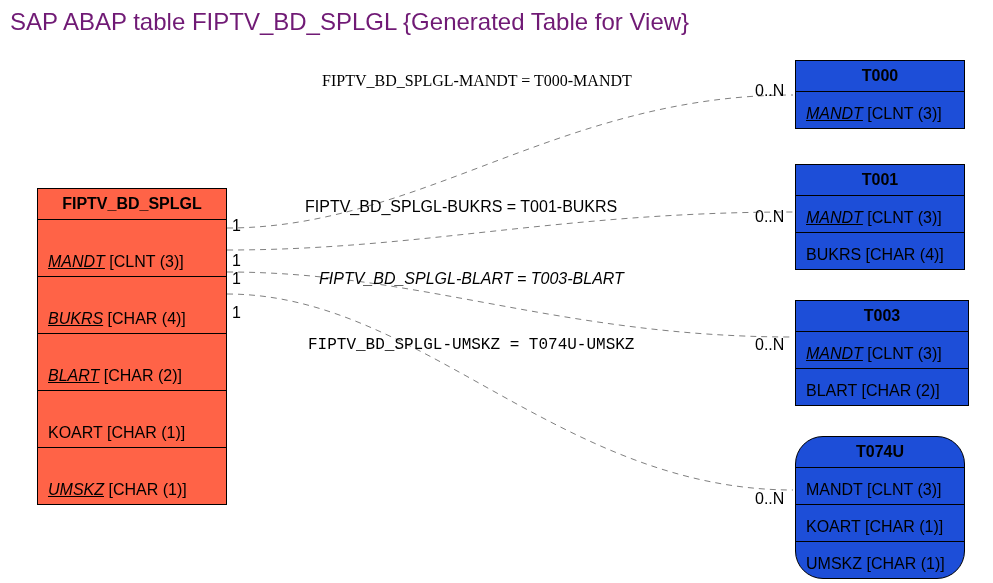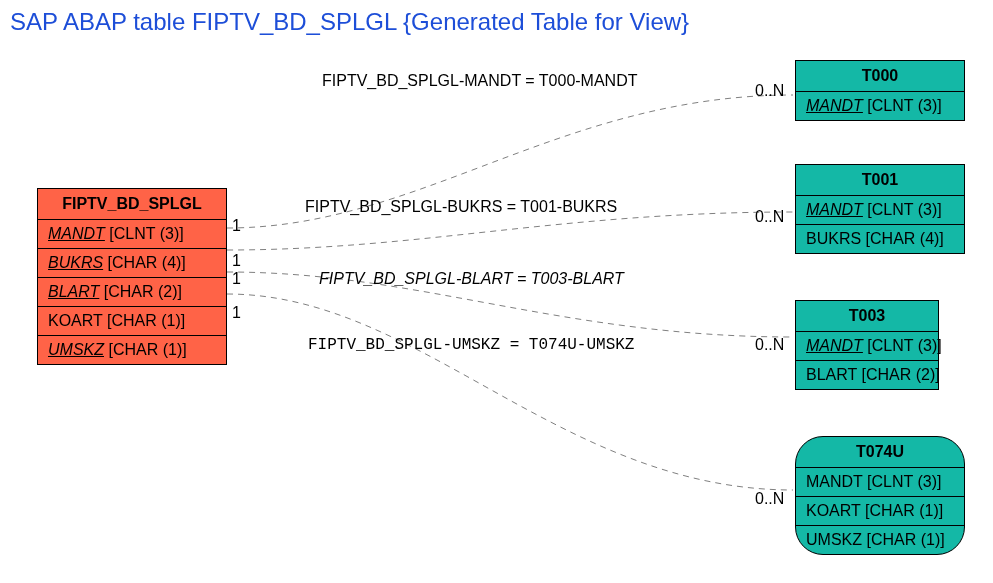--- a/index.html
+++ b/index.html
@@ -11,45 +11,46 @@
     height: 583px;
     position: relative;
     overflow: hidden;
   }
   .title {
     position: absolute;
     top: 8px;
     left: 10px;
     font-size: 24px;
     font-weight: 400;
-    color: #1d4ed8;
+    color: #701a75;
   }
   .entity {
     position: absolute;
     border: 1px solid #000;
     display: flex;
     flex-direction: column;
     font-size: 16px;
   }
   .entity .header {
     font-weight: 700;
     text-align: center;
     padding: 6px 10px;
     border-bottom: 1px solid #000;
     white-space: nowrap;
   }
   .entity .field {
     padding: 5px 10px;
     border-bottom: 1px solid #000;
     white-space: nowrap;
+    margin-top: 8px;
   }
   .entity .field:last-child { border-bottom: none; }
   .fk { text-decoration: underline; font-style: italic; }
   .main-entity { background: #ff6347; }
-  .ref-entity  { background: #14b8a6; }
+  .ref-entity  { background: #1d4ed8; }
   .rel-label {
     position: absolute;
     font-size: 16px;
     color: #000;
     white-space: nowrap;
   }
   svg.connectors {
     position: absolute;
     left: 0; top: 0;
     width: 993px; height: 583px;
@@ -63,54 +64,54 @@
 
 <svg class="connectors">
   <g stroke="#808080" stroke-width="1" stroke-dasharray="6 5" fill="none">
     <path d="M 227 228 C 420 228, 560 95, 793 95"></path>
     <path d="M 227 250 C 420 250, 560 212, 793 212"></path>
     <path d="M 227 272 C 420 272, 560 337, 793 337"></path>
     <path d="M 227 294 C 420 294, 560 490, 793 490"></path>
   </g>
 </svg>
 
-<div class="entity main-entity" style="left:37px; top:188px; width:190px;">
+<div class="entity main-entity" style="left:37px; top:188px; width:190px;gap:20px;">
   <div class="header">FIPTV_BD_SPLGL</div>
   <div class="field"><span class="fk">MANDT</span> <span>[CLNT (3)]</span></div>
   <div class="field"><span class="fk">BUKRS</span> <span>[CHAR (4)]</span></div>
   <div class="field"><span class="fk">BLART</span> <span>[CHAR (2)]</span></div>
   <div class="field"><span>KOART</span> <span>[CHAR (1)]</span></div>
   <div class="field"><span class="fk">UMSKZ</span> <span>[CHAR (1)]</span></div>
 </div>
 
 <div class="entity ref-entity" style="left:795px; top:60px; width:170px;">
   <div class="header">T000</div>
   <div class="field"><span class="fk">MANDT</span> <span>[CLNT (3)]</span></div>
 </div>
 
 <div class="entity ref-entity" style="left:795px; top:164px; width:170px;">
   <div class="header">T001</div>
   <div class="field"><span class="fk">MANDT</span> <span>[CLNT (3)]</span></div>
   <div class="field"><span>BUKRS</span> <span>[CHAR (4)]</span></div>
 </div>
 
-<div class="entity ref-entity" style="left:795px; top:300px; width:144px;">
+<div class="entity ref-entity" style="left:795px; top:300px; width:174px;">
   <div class="header">T003</div>
   <div class="field"><span class="fk">MANDT</span> <span>[CLNT (3)]</span></div>
   <div class="field"><span>BLART</span> <span>[CHAR (2)]</span></div>
 </div>
 
 <div class="entity ref-entity" style="left:795px; top:436px; width:170px;border-radius:28px;">
   <div class="header">T074U</div>
   <div class="field"><span>MANDT</span> <span>[CLNT (3)]</span></div>
   <div class="field"><span>KOART</span> <span>[CHAR (1)]</span></div>
   <div class="field"><span>UMSKZ</span> <span>[CHAR (1)]</span></div>
 </div>
 
-<div class="rel-label" style="left:322px; top:72px;">FIPTV_BD_SPLGL-MANDT = T000-MANDT</div>
+<div class="rel-label" style="left:322px; top:72px;font-family:Liberation Serif, serif;">FIPTV_BD_SPLGL-MANDT = T000-MANDT</div>
 <div class="rel-label" style="left:305px; top:198px;">FIPTV_BD_SPLGL-BUKRS = T001-BUKRS</div>
 <div class="rel-label" style="left:319px; top:270px;font-style:italic;">FIPTV_BD_SPLGL-BLART = T003-BLART</div>
 <div class="rel-label" style="left:308px; top:336px;font-family:Liberation Mono, monospace;">FIPTV_BD_SPLGL-UMSKZ = T074U-UMSKZ</div>
 
 <div class="rel-label" style="left:232px; top:217px;">1</div>
 <div class="rel-label" style="left:232px; top:252px;">1</div>
 <div class="rel-label" style="left:232px; top:270px;">1</div>
 <div class="rel-label" style="left:232px; top:304px;">1</div>
 
 <div class="rel-label" style="left:755px; top:82px;">0..N</div>

